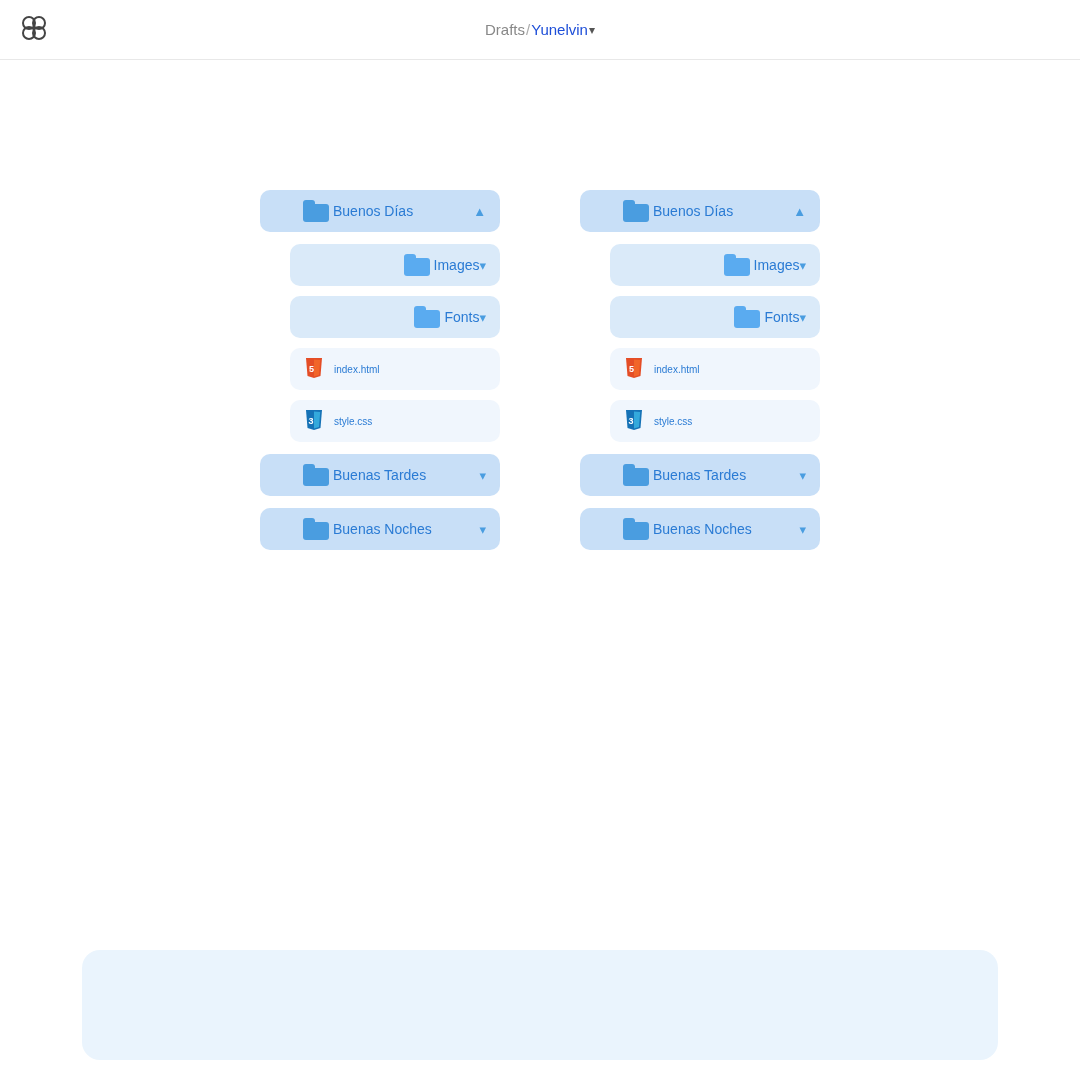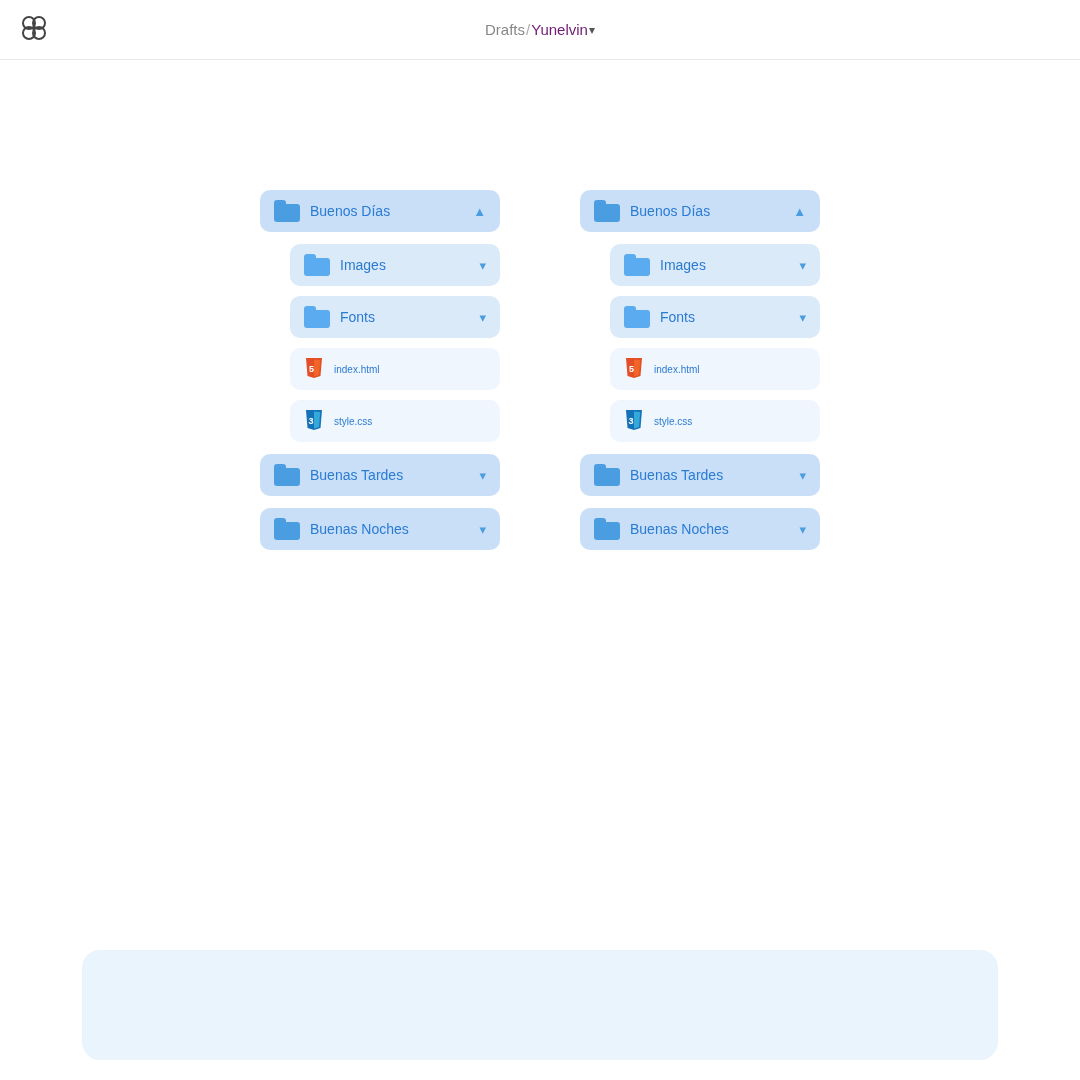--- a/index.html
+++ b/index.html
@@ -38,21 +38,21 @@
       align-items: center;
       gap: 1px;
     }
     .topbar-title .drafts {
       color: #888;
     }
     .topbar-title .separator {
       color: #aaa;
     }
     .topbar-title .project-name {
-      color: #701a75;
+      color: #1d4ed8;
       font-weight: 500;
     }
     .topbar-title .chevron-down {
       color: #555;
       font-size: 12px;
     }
 
     
     .main-content {
       display: flex;
@@ -79,25 +79,27 @@
       cursor: pointer;
       user-select: none;
     }
     .folder-item.level-0 {
       background: #c8dff7;
     }
     .folder-item.level-1 {
       background: #daeaf9;
       margin-left: 30px;
       width: calc(100% - 30px);
+      justify-content: flex-end;
     }
     .folder-item-left {
       display: flex;
       align-items: center;
-      gap: 10px;
+      gap: 4px;
+      margin-left: 29px;
     }
     .folder-icon {
       width: 26px;
       height: 22px;
       position: relative;
       display: inline-block;
     }
     .folder-icon-body {
       width: 26px;
       height: 18px;

